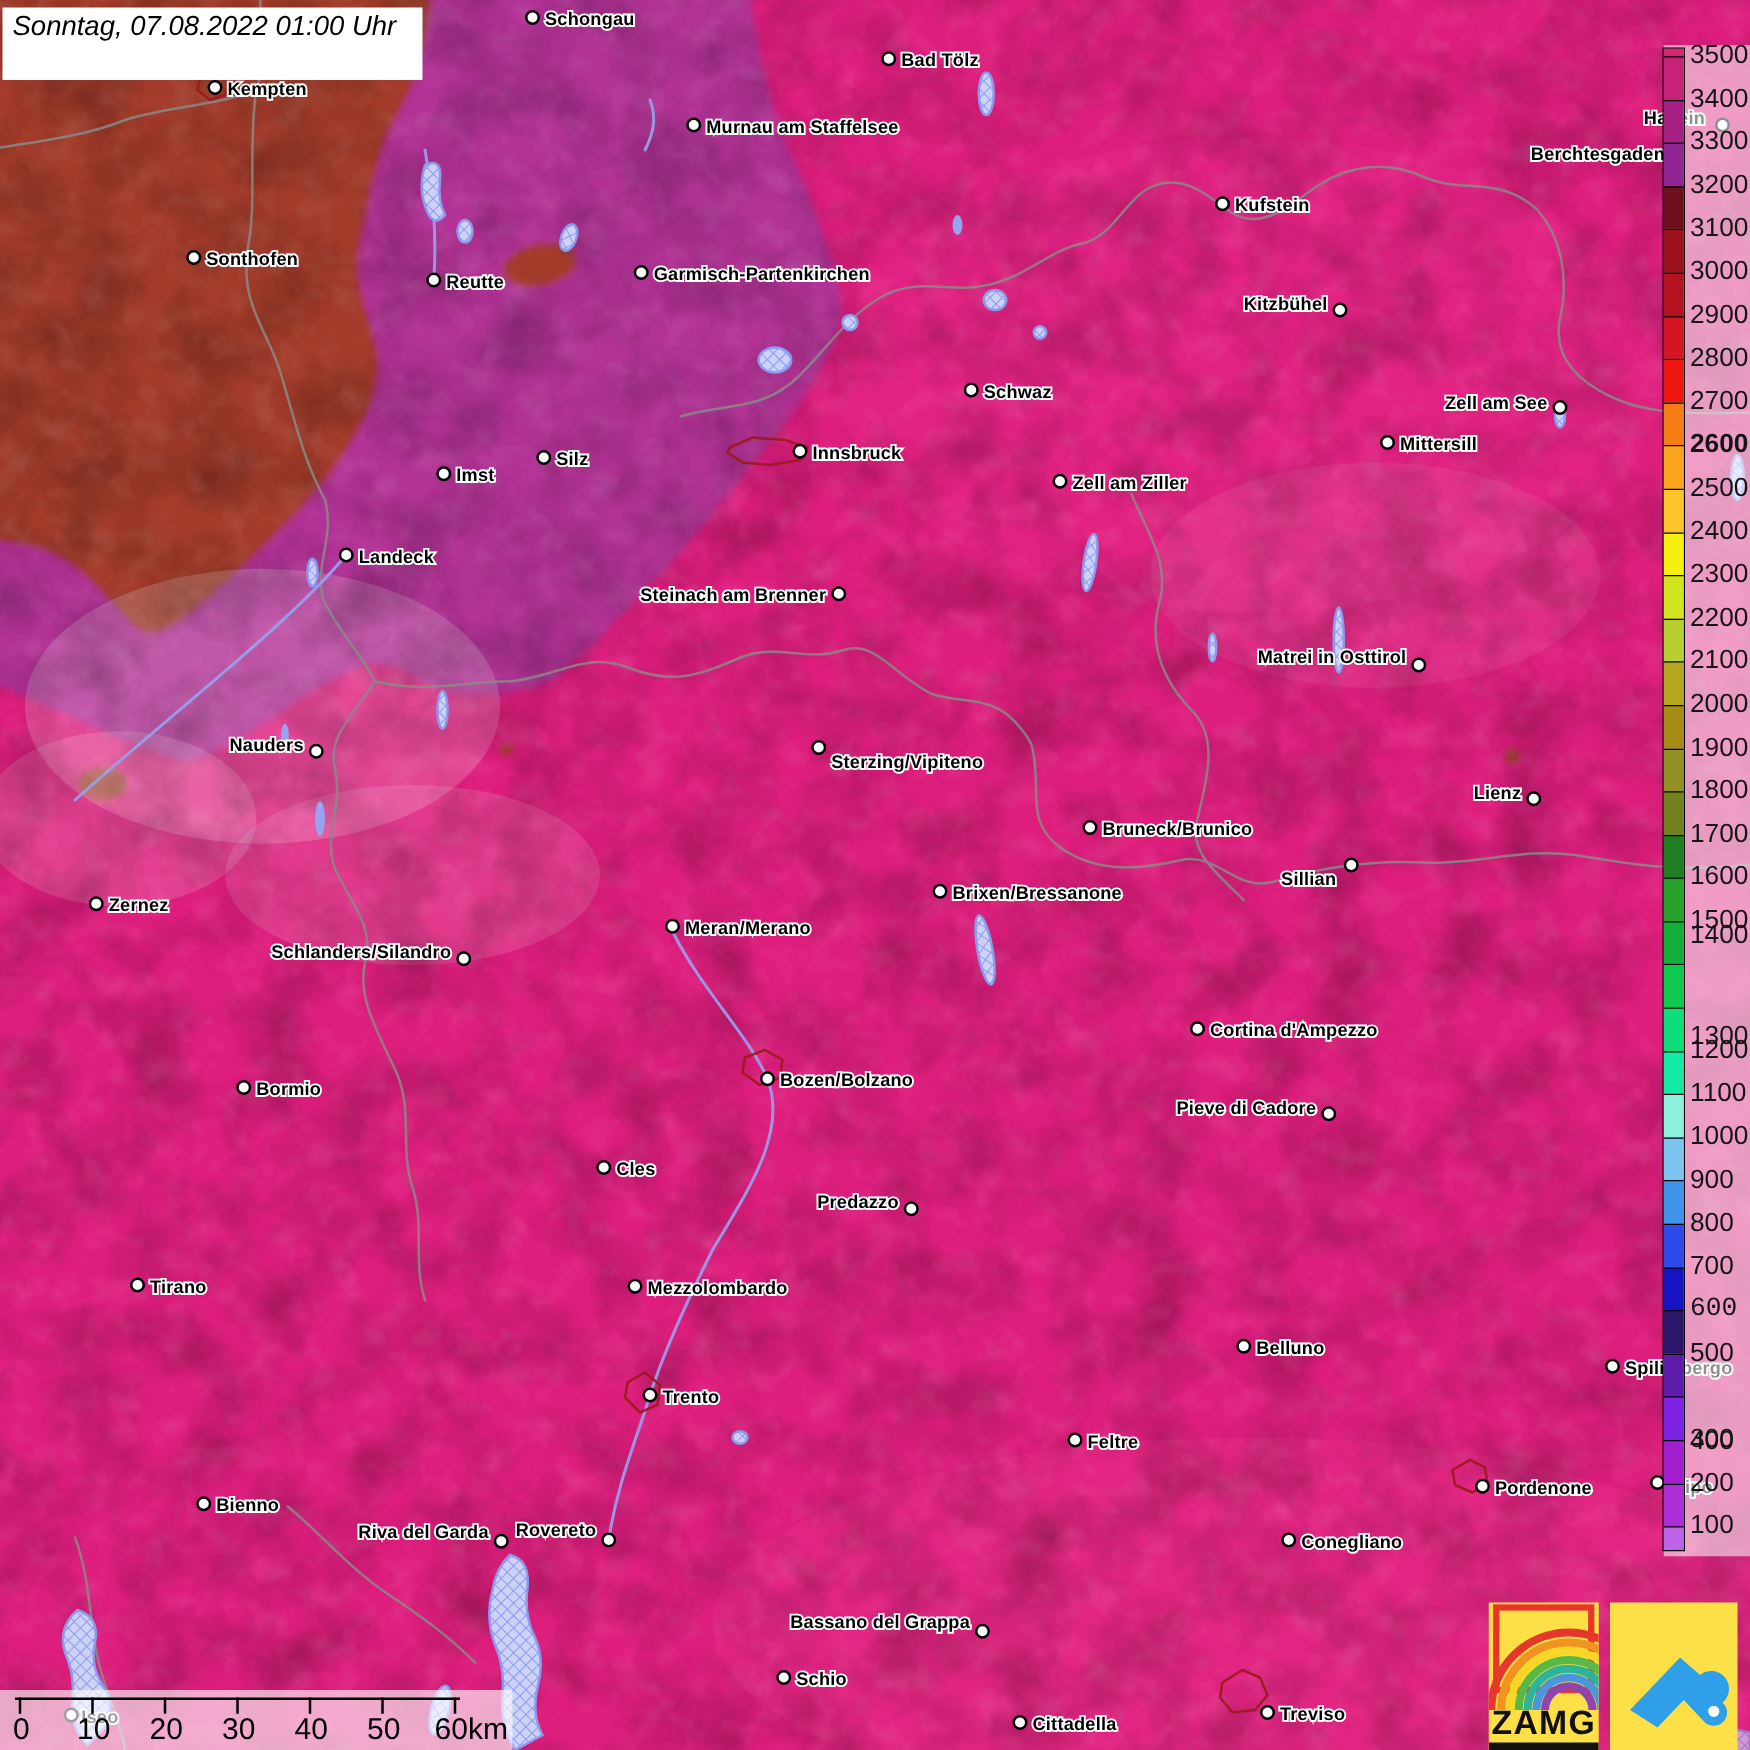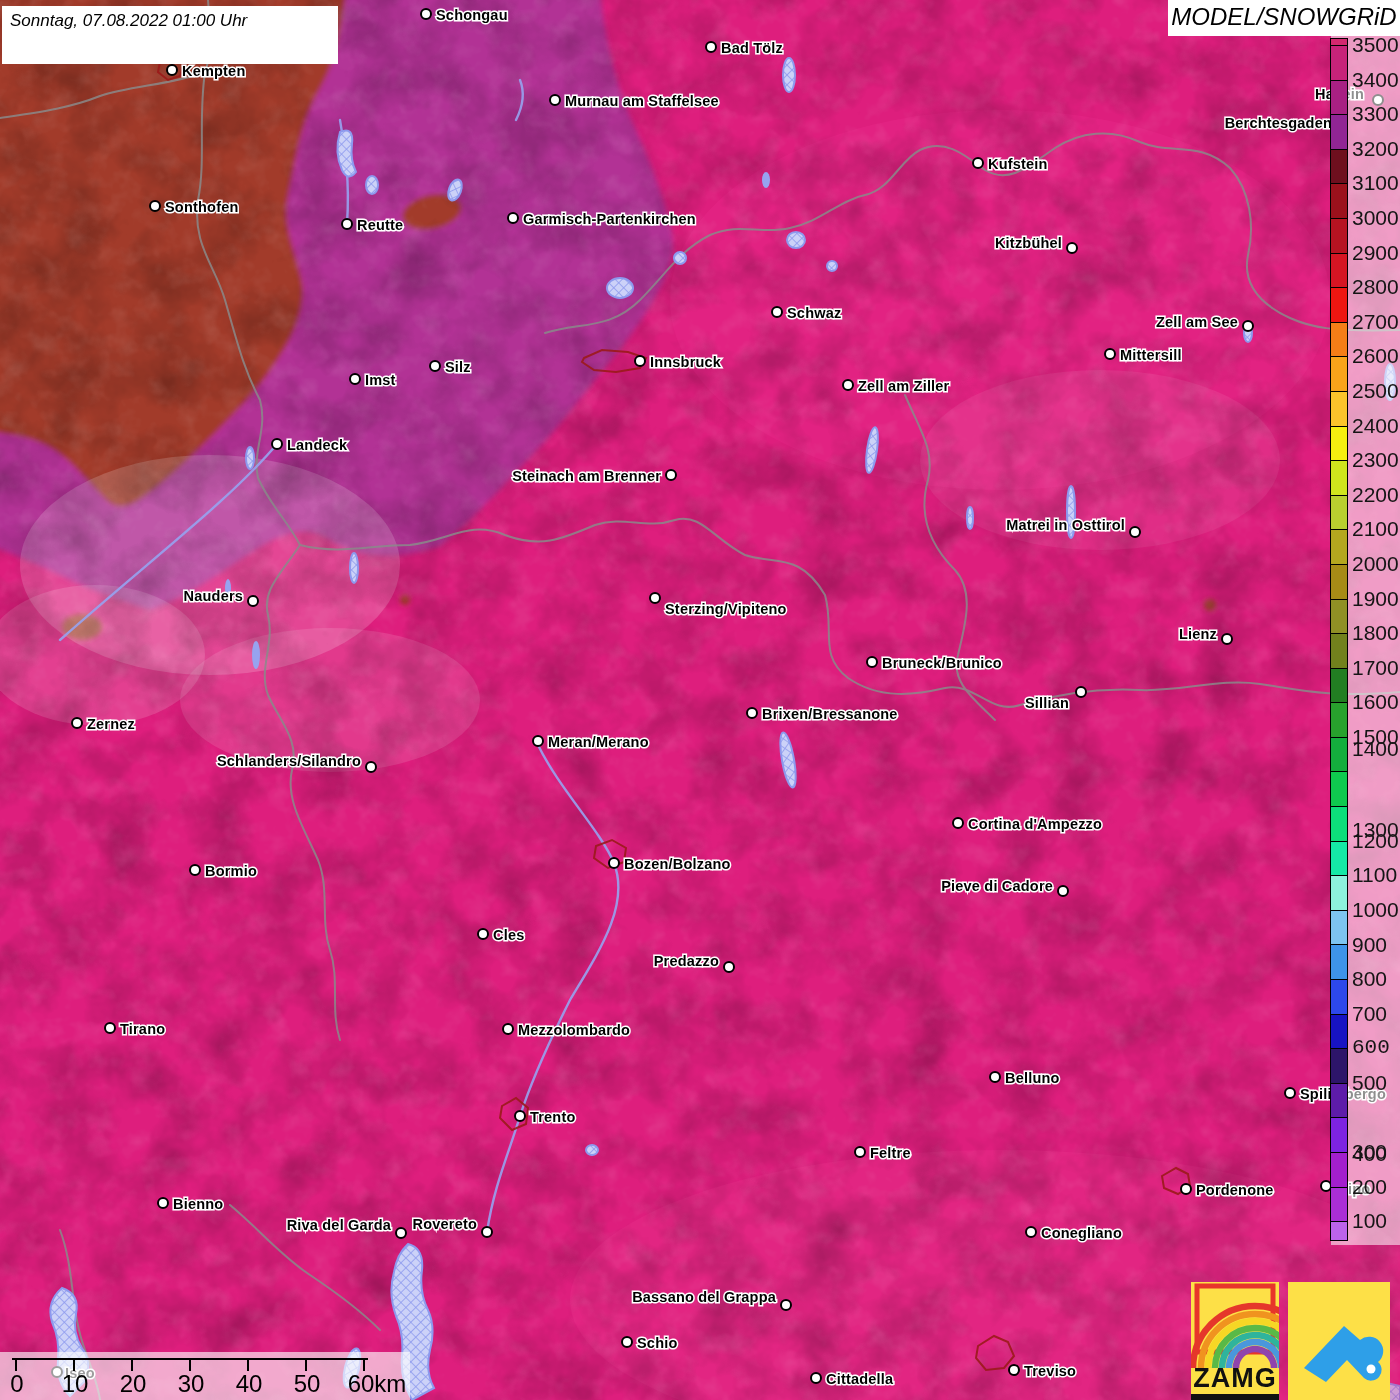--- a/index.html
+++ b/index.html
@@ -3,21 +3,21 @@
 <meta charset="utf-8">
 <style>
   html,body{margin:0;padding:0;background:#222;}
   #stage{position:relative;width:1400px;height:1400px;overflow:hidden;
          font-family:"Liberation Sans",sans-serif;background:#de1e7d;}
   #stage svg{position:absolute;left:0;top:0;}
   .panel{position:absolute;background:#fff;color:#000;}
   #title-box{left:2px;top:6px;width:336px;height:58px;padding:2px 8px;box-sizing:border-box;}
   #title-line1{font-size:24px;font-weight:bold;line-height:28px;white-space:nowrap;}
   #title-line1 .unit{font-weight:normal;}
-  #title-line2{font-size:17px;font-style:italic;line-height:26px;white-space:nowrap;}
+  #title-line2{font-size:22px;font-style:italic;line-height:26px;white-space:nowrap;}
   #model-box{right:0;top:0;width:232px;height:36px;font-size:24px;font-style:italic;
              text-align:center;line-height:34px;white-space:nowrap;}
   #legend-strip{position:absolute;left:1331px;top:36px;width:69px;height:1209px;
                 background:rgba(255,255,255,0.56);}
   #colorbar{position:absolute;left:1330px;top:38px;width:16px;border:1px solid #000;box-sizing:content-box;}
   #colorbar .sw{width:16px;border-top:1px solid #000;}
   #colorbar .sw:first-child{border-top:none;}
   #cb-labels{position:absolute;left:1352px;top:0;width:48px;height:1260px;}
   #cb-labels span{position:absolute;font-size:21px;color:#151515;transform:translateY(-52%);}
   #scalebar-box{position:absolute;left:0;top:1352px;width:410px;height:48px;
@@ -312,21 +312,21 @@
   <div id="cb-labels">
       <span style="top: 45px;">3500</span>
       <span style="top: 79.6px;">3400</span>
       <span style="top: 114.2px;">3300</span>
       <span style="top: 148.8px;">3200</span>
       <span style="top: 183.4px;">3100</span>
       <span style="top: 218px;">3000</span>
       <span style="top: 252.6px;">2900</span>
       <span style="top: 287.2px;">2800</span>
       <span style="top: 321.8px;">2700</span>
-      <span style="top: 356.4px;">2600</span>
+      <span style="top: 356.4px; font-weight: bold;">2600</span>
       <span style="top: 391px;">2500</span>
       <span style="top: 425.6px;">2400</span>
       <span style="top: 460.2px;">2300</span>
       <span style="top: 494.8px;">2200</span>
       <span style="top: 529.4px;">2100</span>
       <span style="top: 564px;">2000</span>
       <span style="top: 598.6px;">1900</span>
       <span style="top: 633.2px;">1800</span>
       <span style="top: 667.8px;">1700</span>
       <span style="top: 702.4px;">1600</span>
@@ -344,21 +344,20 @@
       <span style="top: 1117.6px; margin-top: 36px;">400</span>
       <span style="top: 1152.2px;">300</span>
       <span style="top: 1186.8px;">200</span>
       <span style="top: 1221.4px;">100</span>
     </div>
 
   <div id="title-box" class="panel">
     <div id="title-line2">Sonntag, 07.08.2022 01:00 Uhr</div>
   </div>
 
-  <div id="model-box" class="panel">MODEL/SNOWGRiD</div>
 
   <div id="scalebar-box">
     <div class="sb-line"></div>
     <div id="sb-ticks">
         <div class="sb-tick" style="left: 15px;"></div>
         <div class="sb-lab" style="left: 17px;">0</div>
         <div class="sb-tick" style="left: 73px;"></div>
         <div class="sb-lab" style="left: 75px;">10</div>
         <div class="sb-tick" style="left: 131px;"></div>
         <div class="sb-lab" style="left: 133px;">20</div>

